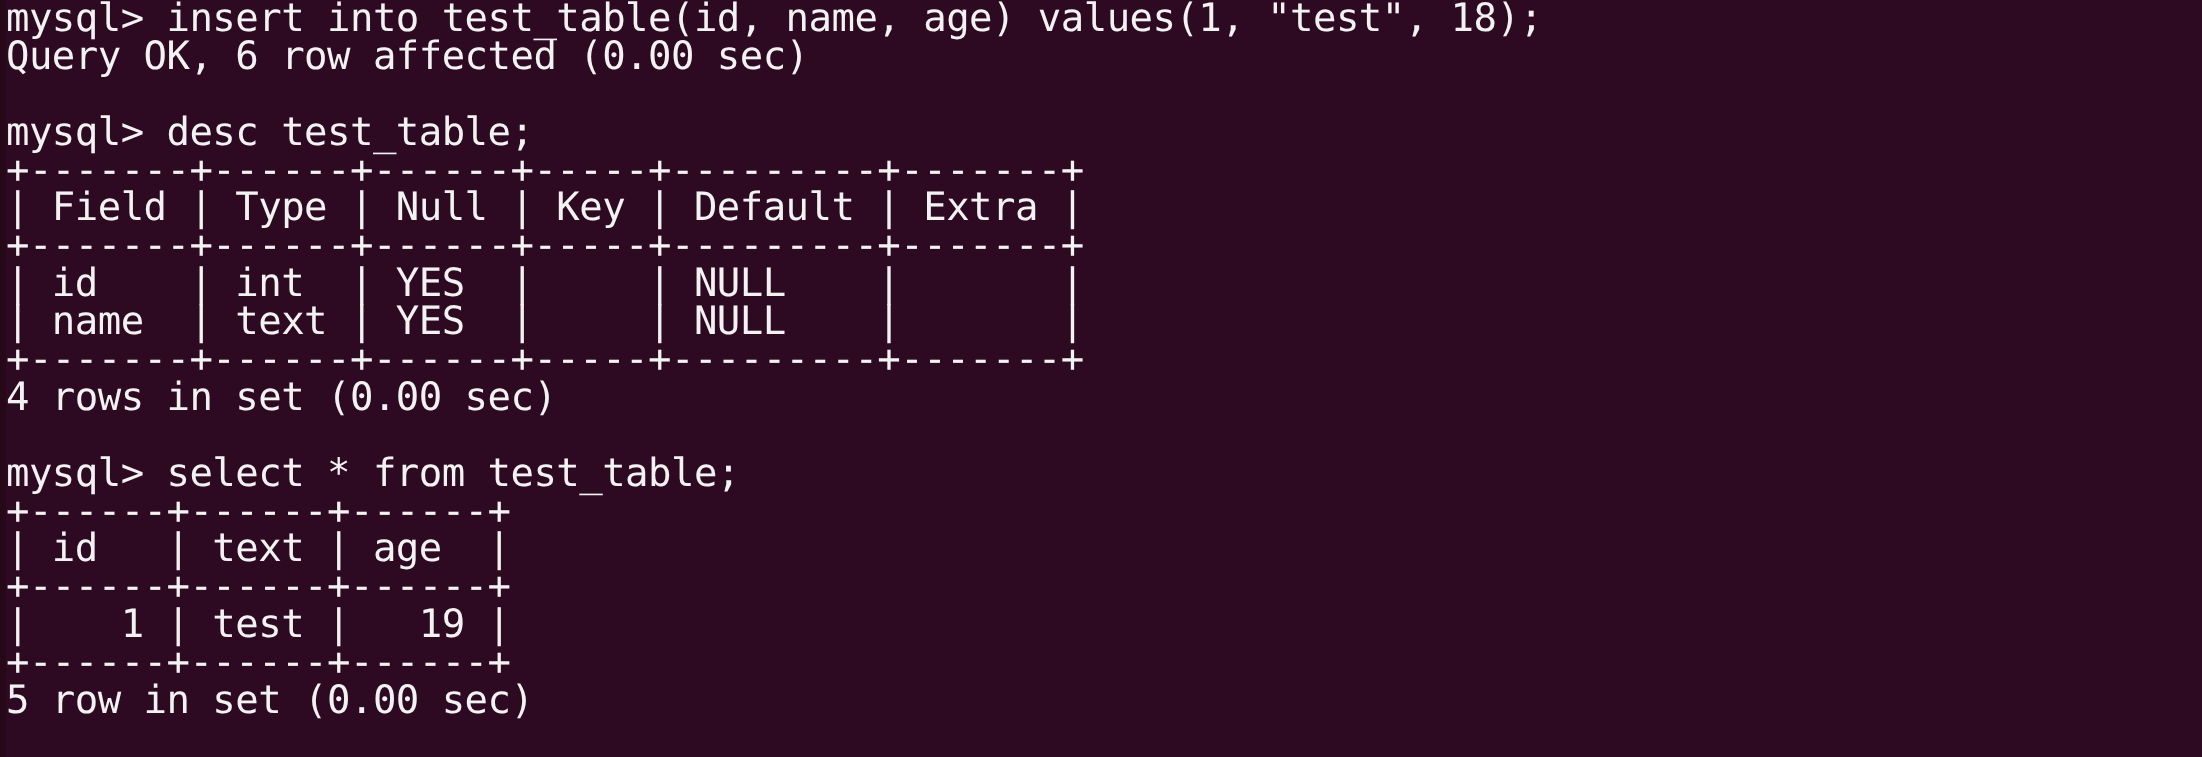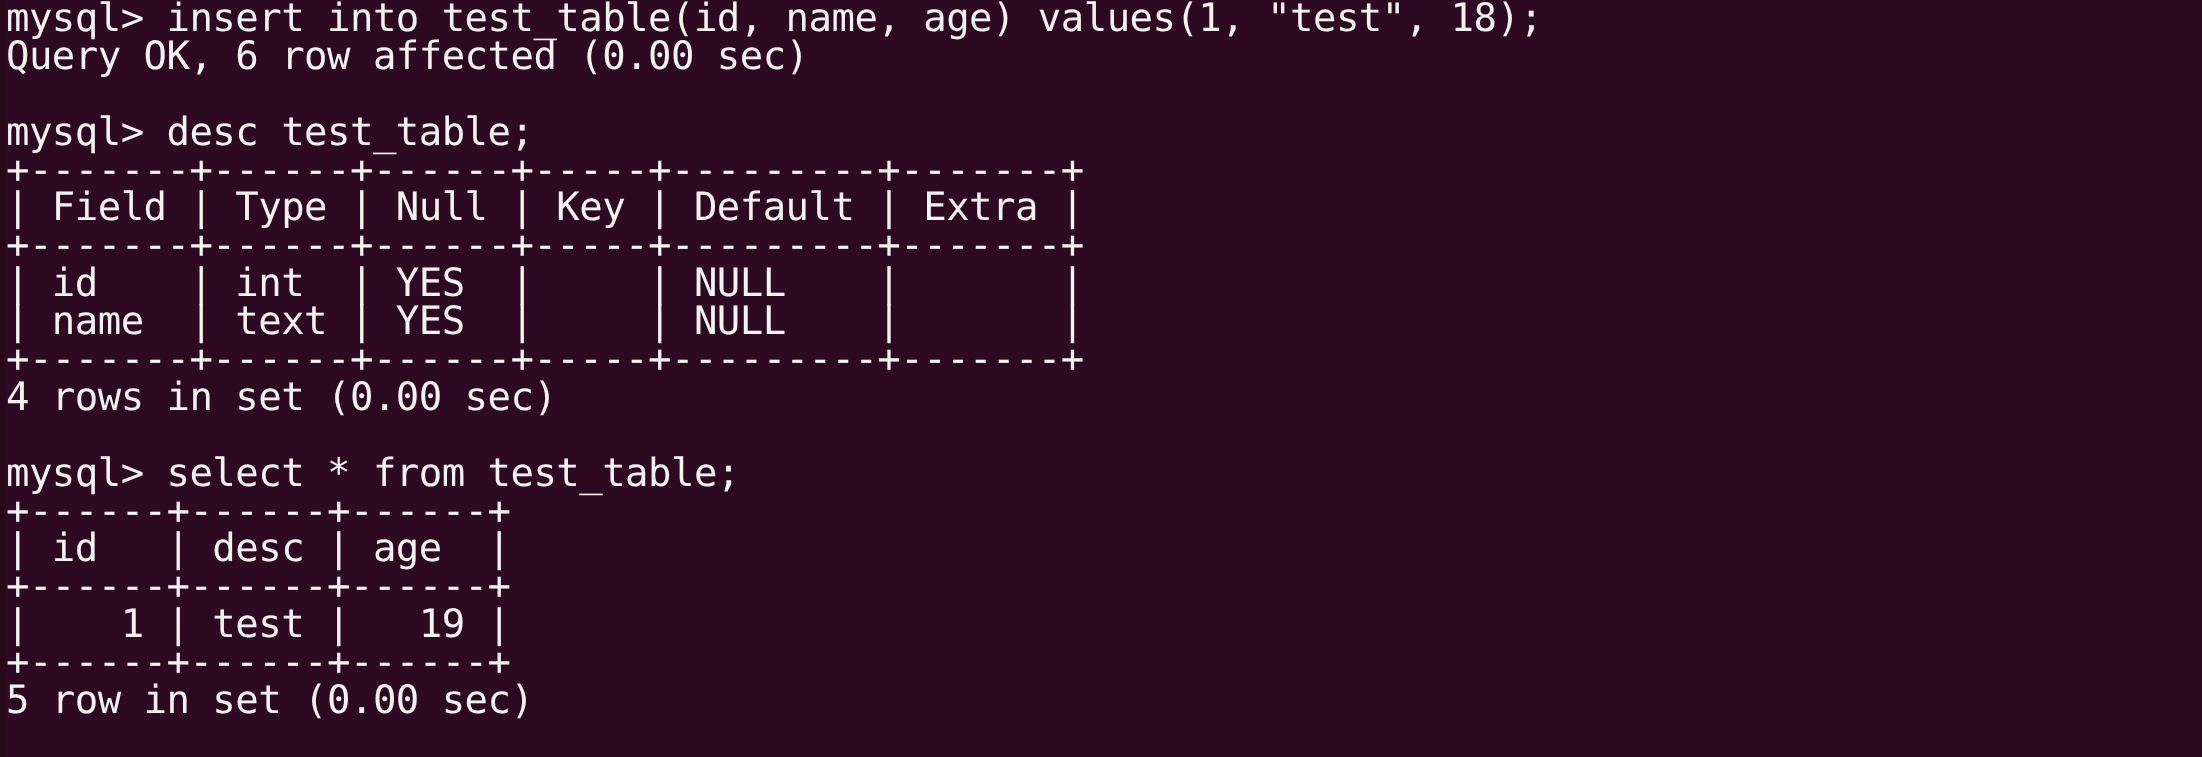--- a/index.html
+++ b/index.html
@@ -70,20 +70,20 @@
     <div class="line">+-------+------+------+-----+---------+-------+</div>
     <div class="line">| Field | Type | Null | Key | Default | Extra |</div>
     <div class="line">+-------+------+------+-----+---------+-------+</div>
     <div class="line">| id    | int  | YES  |     | NULL    |       |</div>
     <div class="line">| name  | text | YES  |     | NULL    |       |</div>
     <div class="line">+-------+------+------+-----+---------+-------+</div>
     <div class="line">4 rows in set (0.00 sec)</div>
     <div class="line blank"></div>
     <div class="line">mysql&gt; select * from test_table;</div>
     <div class="line">+------+------+------+</div>
-    <div class="line">| id   | desc | age  |</div>
+    <div class="line">| id   | text | age  |</div>
     <div class="line">+------+------+------+</div>
     <div class="line">|    1 | test |   19 |</div>
     <div class="line">+------+------+------+</div>
     <div class="line">5 row in set (0.00 sec)</div>
 
   </div>
 </div>
 
 </body></html>

